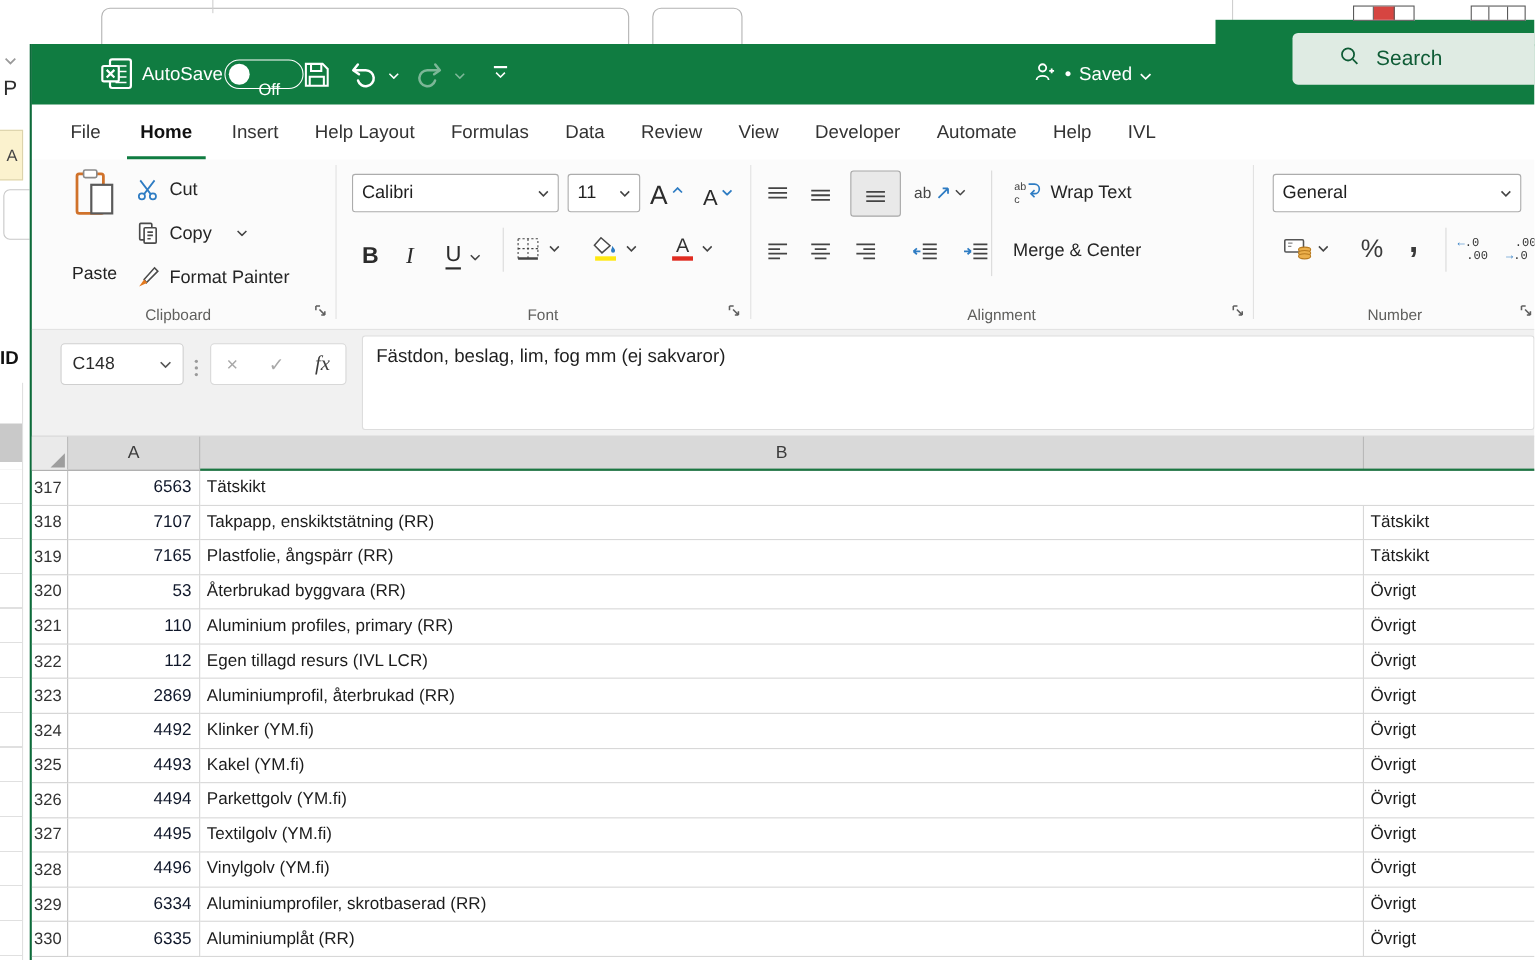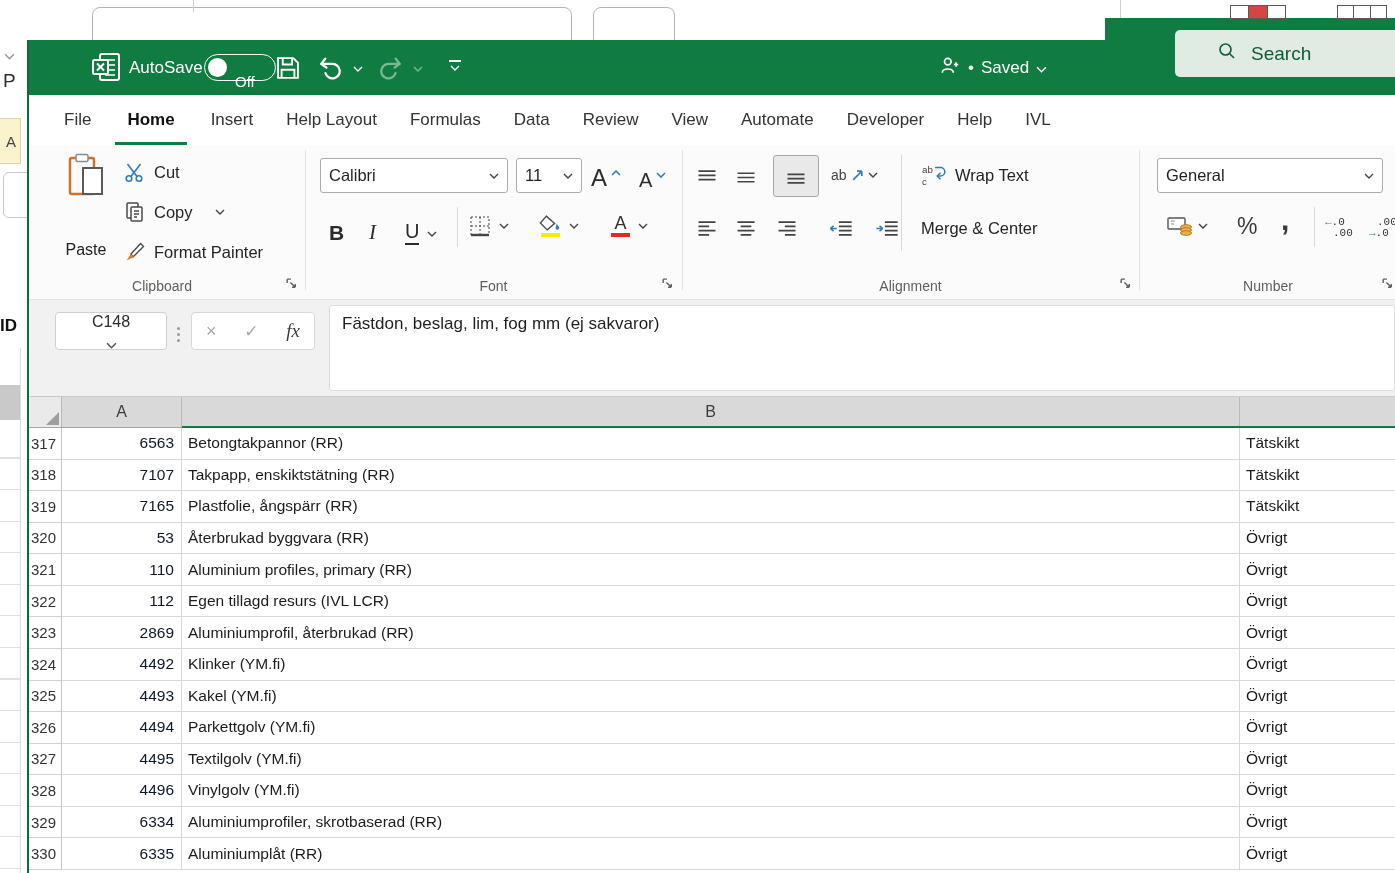--- a/index.html
+++ b/index.html
@@ -67,22 +67,22 @@
   .fontbtn{position:absolute;display:flex;align-items:flex-end;gap:4px;cursor:pointer;font-size:20px;color:#2b2b2b;height:34px;}
   .selbox{border:1px solid #a7a7a7;background:#e9e9e9;border-radius:3px;display:flex;align-items:center;justify-content:center;}
   .u-bar{border-bottom:2px solid #2b2b2b;}
   .color-stack{display:flex;flex-direction:column;align-items:center;gap:2px;}
   .color-stack .swatch{width:19px;height:4px;}
   .dec-ic{display:flex;flex-direction:column;font-size:11px;line-height:11px;color:#333;font-family:"Liberation Mono",monospace;}
   .dec-ic .blue{color:#2E7CC3;}
   
   .formularow{position:relative;height:96px;background:#f1f1f1;}
   .namebox{position:absolute;left:26px;top:12px;width:112px;height:38px;background:#fff;border:1px solid #cfcfcf;
-    border-radius:4px;display:flex;align-items:center;justify-content:space-between;padding:0 20px;
-    font-size:16px;color:#2b2b2b;box-sizing:border-box;flex-direction:column;}
+    border-radius:4px;display:flex;align-items:center;justify-content:space-between;padding:0 10px;
+    font-size:16px;color:#2b2b2b;box-sizing:border-box;}
   .fdots{position:absolute;left:148px;top:27px;display:flex;flex-direction:column;gap:3px;}
   .fdots i{width:3px;height:3px;border-radius:50%;background:#9a9a9a;}
   .fxbox{position:absolute;left:162px;top:12px;width:124px;height:38px;background:#fff;border:1px solid #d8d8d8;
     border-radius:4px;display:flex;align-items:center;justify-content:space-around;box-sizing:border-box;}
   .fxbox .x{color:#a8a8a8;font-size:18px;}
   .fxbox .ok{color:#a8a8a8;font-size:17px;}
   .fxbox .fx{font-family:"Liberation Serif",serif;font-style:italic;font-size:19px;color:#3d3d3d;}
   .finput{position:absolute;left:300px;top:5px;width:1066px;height:86px;background:#fff;border:1px solid #ddd;
     border-radius:3px;box-sizing:border-box;padding:8px 12px;font-size:17px;color:#1f1f1f;}
   
@@ -220,22 +220,22 @@
 
   <div class="tabsrow">
       <div class="tab">File</div>
       <div class="tab active">Home</div>
       <div class="tab">Insert</div>
       <div class="tab">Help Layout</div>
       <div class="tab">Formulas</div>
       <div class="tab">Data</div>
       <div class="tab">Review</div>
       <div class="tab">View</div>
+      <div class="tab">Developer</div>
       <div class="tab">Automate</div>
-      <div class="tab">Developer</div>
       <div class="tab">Help</div>
       <div class="tab">IVL</div>
     </div>
 
   <div class="ribbon">
 
     <div class="bigbtn" style="left:28px;top:8px;width:58px;gap:40px;">
       <svg width="36" height="44" viewBox="0 0 36 44">
         <rect x="2" y="5" width="24" height="36" rx="2" fill="none" stroke="#d0722b" stroke-width="2.5"></rect>
         <rect x="8" y="1.5" width="12" height="7" rx="1.5" fill="#fff" stroke="#8a8a8a" stroke-width="1.5"></rect>
@@ -511,21 +511,20 @@
         </div>
       <div class="colh" style="width:120px;">A</div>
       <div class="colh" style="width:1058px;">B</div>
       <div class="colh" style="flex:1;border-right:none;"></div>
       <div class="greenline"></div>
     </div>
     <div>
   <div class="row">
     <div class="rn">317</div>
     <div class="ca">6563</div>
-    <div class="cb">Betongtakpannor (RR)</div>
     <div class="cc">Tätskikt</div>
   </div>
 
   <div class="row">
     <div class="rn">318</div>
     <div class="ca">7107</div>
     <div class="cb">Takpapp, enskiktstätning (RR)</div>
     <div class="cc">Tätskikt</div>
   </div>
 

